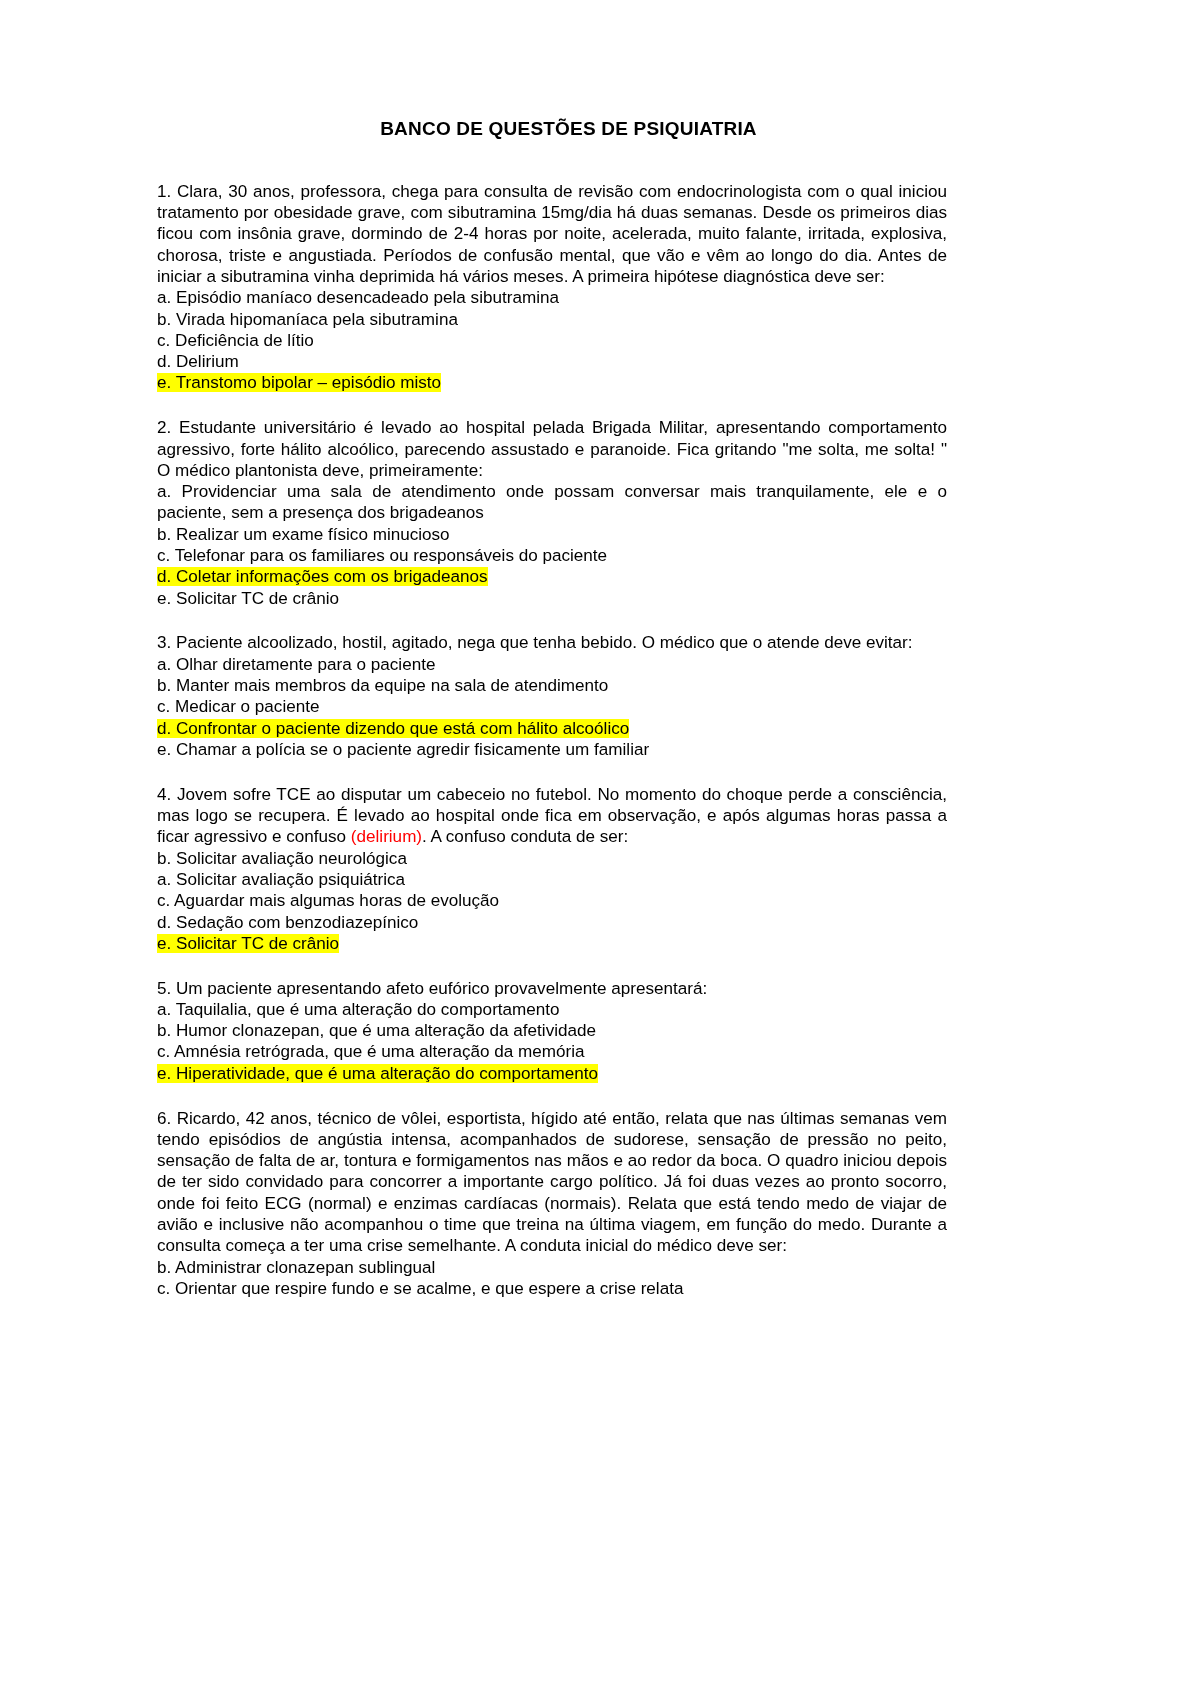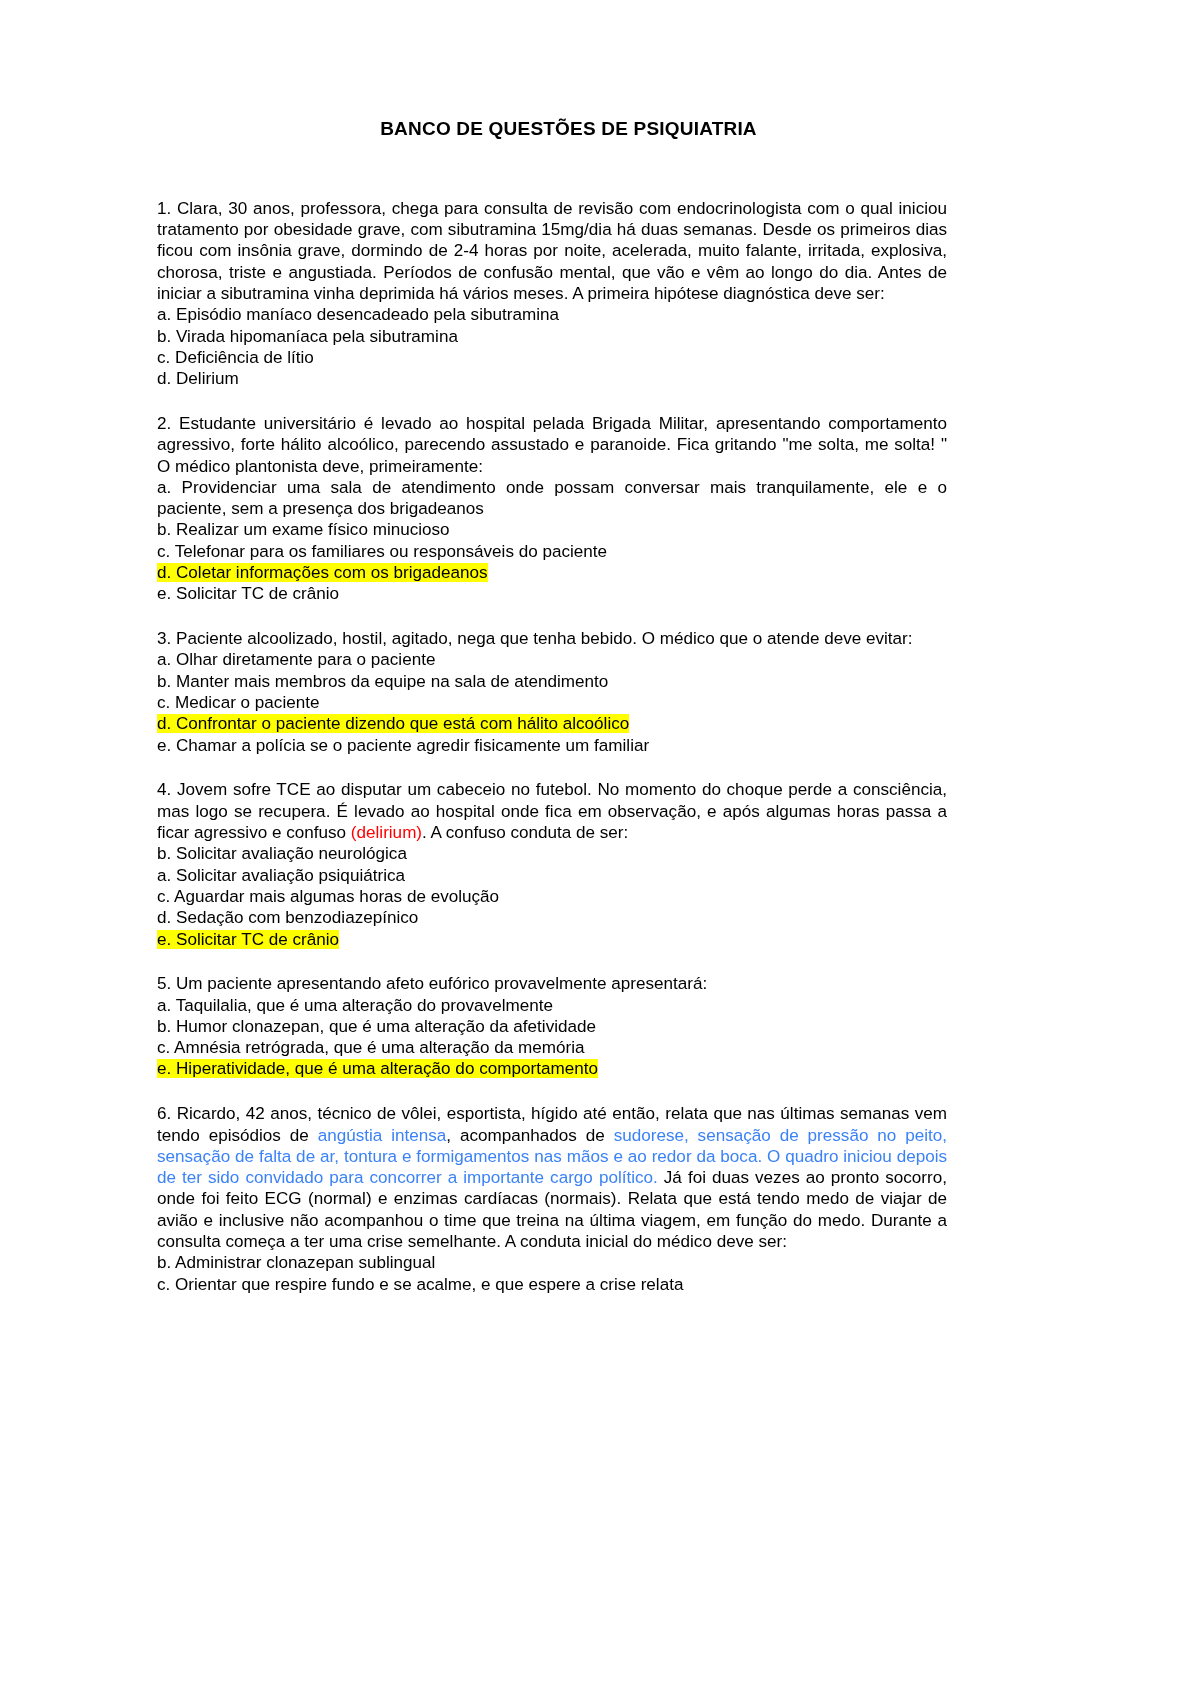--- a/index.html
+++ b/index.html
@@ -29,21 +29,21 @@
     letter-spacing: 0.2px;
     margin: 0 0 0 0;
     padding-left: 30px;
     line-height: 1.2;
   }
   .spacer-after-title {
     height: 40px;
   }
   .question-block {
     width: 790px;
-    margin: 17px 0 0 0;
+    margin: 0 0 0 0;
   }
   .question-block + .question-block {
     margin-top: 23.5px;
   }
   .stem {
     text-align: justify;
     text-justify: inter-word;
     font-size: 17.1px;
     line-height: 21.3px;
     margin: 0;
@@ -61,21 +61,21 @@
     text-align: justify;
     text-align-last: left;
     width: 790px;
   }
   .hl {
     background-color: #ffff00;
     box-decoration-break: clone;
     -webkit-box-decoration-break: clone;
   }
   .blue {
-    color: #3b82f6;
+    color: #000000;
   }
   .red {
     color: #ff0000;
   }
 </style>
 </head>
 <body>
 
 <div class="page">
 
@@ -83,20 +83,21 @@
 
   <div class="spacer-after-title"></div>
 
   <div id="questions-root">
       <div class="question-block">
         <p class="stem">1. Clara, 30 anos, professora, chega para consulta de revisão com endocrinologista com o qual iniciou tratamento por obesidade grave, com sibutramina 15mg/dia há duas semanas. Desde os primeiros dias ficou com insônia grave, dormindo de 2-4 horas por noite, acelerada, muito falante, irritada, explosiva, chorosa, triste e angustiada. Períodos de confusão mental, que vão e vêm ao longo do dia. Antes de iniciar a sibutramina vinha deprimida há vários meses. A primeira hipótese diagnóstica deve ser:</p>
         <p class="opt"><span>a. Episódio maníaco desencadeado pela sibutramina</span></p>
         <p class="opt"><span>b. Virada hipomaníaca pela sibutramina</span></p>
         <p class="opt"><span>c. Deficiência de lítio</span></p>
         <p class="opt"><span>d. Delirium</span></p>
+        <p class="opt"><span class="hl">e. Transtomo bipolar – episódio misto</span></p>
       </div>
       <div class="question-block">
         <p class="stem">2. Estudante universitário é levado ao hospital pelada Brigada Militar, apresentando comportamento agressivo, forte hálito alcoólico, parecendo assustado e paranoide. Fica gritando "me solta, me solta! " O médico plantonista deve, primeiramente:</p>
         <p class="opt wrap"><span>a. Providenciar uma sala de atendimento onde possam conversar mais tranquilamente, ele e o paciente, sem a presença dos brigadeanos</span></p>
         <p class="opt"><span>b. Realizar um exame físico minucioso</span></p>
         <p class="opt"><span>c. Telefonar para os familiares ou responsáveis do paciente</span></p>
         <p class="opt"><span class="hl">d. Coletar informações com os brigadeanos</span></p>
         <p class="opt"><span>e. Solicitar TC de crânio</span></p>
       </div>
       <div class="question-block">
@@ -110,21 +111,21 @@
       <div class="question-block">
         <p class="stem"><span>4. Jovem sofre TCE ao disputar um cabeceio no futebol. No momento do choque perde a consciência, mas logo se recupera. É levado ao hospital onde fica em observação, e após algumas horas passa a ficar agressivo e confuso </span><span class="red">(delirium)</span><span>. A confuso conduta de ser:</span></p>
         <p class="opt"><span>b. Solicitar avaliação neurológica</span></p>
         <p class="opt"><span>a. Solicitar avaliação psiquiátrica</span></p>
         <p class="opt"><span>c. Aguardar mais algumas horas de evolução</span></p>
         <p class="opt"><span>d. Sedação com benzodiazepínico</span></p>
         <p class="opt"><span class="hl">e. Solicitar TC de crânio</span></p>
       </div>
       <div class="question-block">
         <p class="stem">5. Um paciente apresentando afeto eufórico provavelmente apresentará:</p>
-        <p class="opt"><span>a. Taquilalia, que é uma alteração do provavelmente</span></p>
+        <p class="opt"><span>a. Taquilalia, que é uma alteração do comportamento</span></p>
         <p class="opt"><span>b. Humor clonazepan, que é uma alteração da afetividade</span></p>
         <p class="opt"><span>c. Amnésia retrógrada, que é uma alteração da memória</span></p>
         <p class="opt"><span class="hl">e. Hiperatividade, que é uma alteração do comportamento</span></p>
       </div>
       <div class="question-block">
         <p class="stem"><span>6. Ricardo, 42 anos, técnico de vôlei, esportista, hígido até então, relata que nas últimas semanas vem tendo episódios de </span><span class="blue">angústia intensa</span><span>, acompanhados de </span><span class="blue">sudorese, sensação de pressão no peito, sensação de falta de ar, tontura e formigamentos nas mãos e ao redor da boca. O quadro iniciou depois de ter sido convidado para concorrer a importante cargo político.</span><span> Já foi duas vezes ao pronto socorro, onde foi feito ECG (normal) e enzimas cardíacas (normais). Relata que está tendo medo de viajar de avião e inclusive não acompanhou o time que treina na última viagem, em função do medo. Durante a consulta começa a ter uma crise semelhante. A conduta inicial do médico deve ser:</span></p>
         <p class="opt"><span>b. Administrar clonazepan sublingual</span></p>
         <p class="opt"><span>c. Orientar que respire fundo e se acalme, e que espere a crise relata</span></p>
       </div>
     </div>

